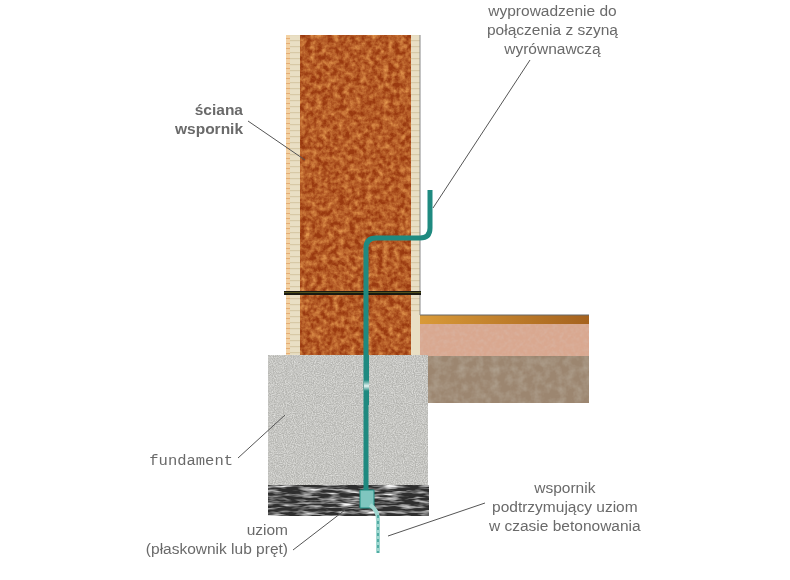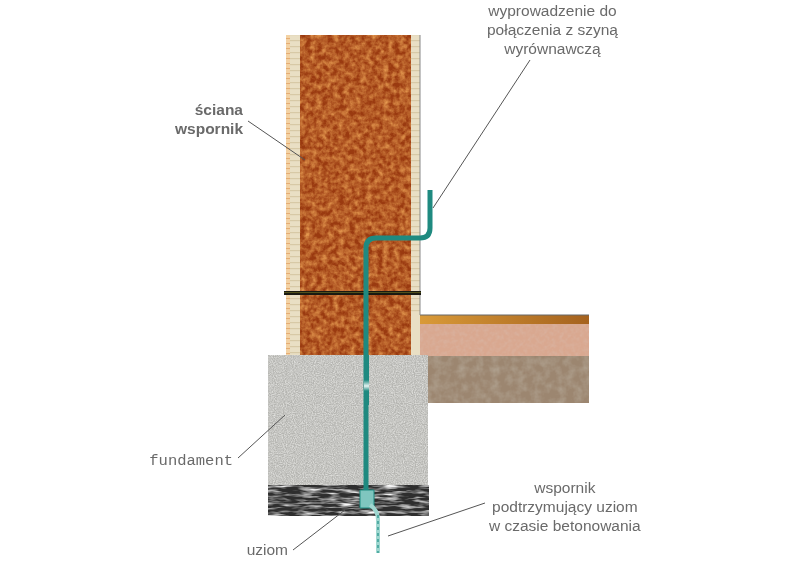--- a/index.html
+++ b/index.html
@@ -129,15 +129,16 @@
 <div class="lbl right" style="left:140px;top:452px;width:93px;font-family:Liberation Mono, monospace;">
   <span class="ln">fundament</span>
 </div>
 
 <div class="lbl" style="left:489px;top:478px;">
   <span class="ln">wspornik</span>
   <span class="ln">podtrzymujący uziom</span>
   <span class="ln">w czasie betonowania</span>
 </div>
 
-<div class="lbl right" style="left:120px;top:540px;width:168px;">
+<div class="lbl right" style="left:120px;top:520px;width:168px;">
   <span class="ln">uziom</span>
+  <span class="ln">(płaskownik lub pręt)</span>
 </div>
 
 </body></html>

